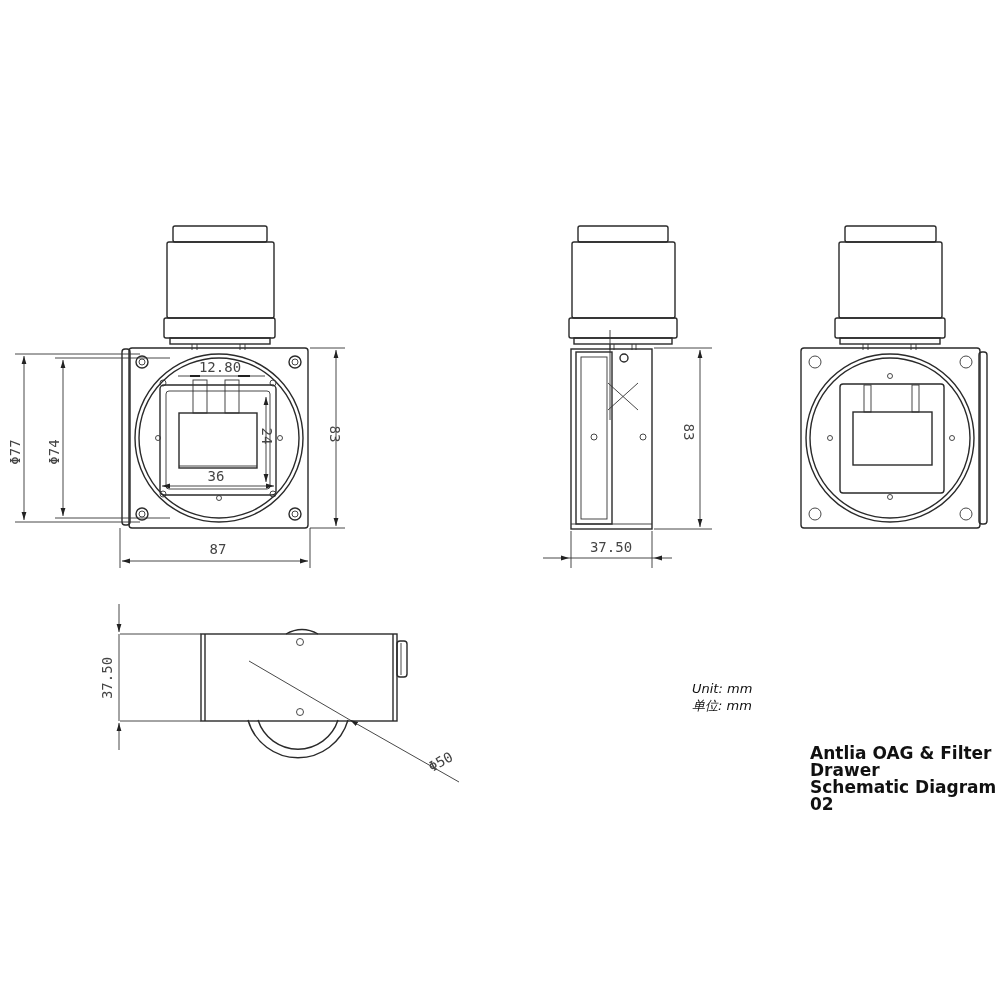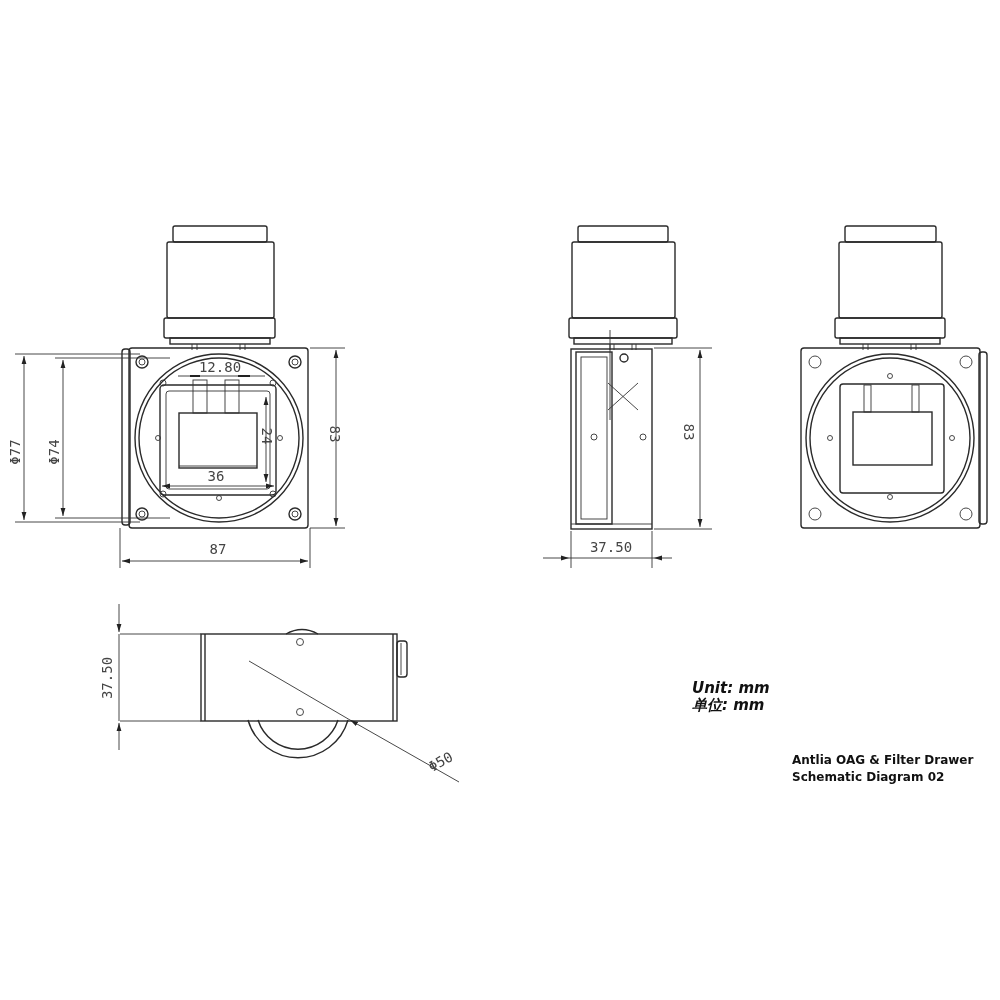--- a/index.html
+++ b/index.html
@@ -4,22 +4,22 @@
   <style>
     html, body { margin: 0; padding: 0; background: #ffffff; }
     body { width: 1000px; height: 1000px; position: relative; overflow: hidden; font-family: "DejaVu Sans", sans-serif; }
     svg { position: absolute; left: 0; top: 0; }
     .ln { stroke: #2a2a2a; stroke-width: 1.4; fill: none; }
     .thin { stroke: #333; stroke-width: 0.9; fill: none; }
     .dim { stroke: #333; stroke-width: 0.9; fill: none; }
     .thick { stroke: #222; stroke-width: 2; fill: none; }
     .dimtxt { font-family: "DejaVu Sans Mono", monospace; font-size: 14px; fill: #444; }
     .caption { position: absolute; font-family: "DejaVu Sans", sans-serif; color: #111; }
-    .unit { left: 692px; top: 680px; font-size: 15px; font-style: italic; font-weight: bold; line-height: 17px; }
-    .title { left: 792px; top: 745px; font-size: 12px; font-weight: bold; line-height: 17px; margin-top: 7px; }
+    .unit { left: 692px; top: 680px; font-size: 13px; font-style: italic; font-weight: normal; line-height: 17px; }
+    .title { left: 810px; top: 745px; font-size: 17px; font-weight: bold; line-height: 17px; }
   </style>
 </head>
 <body>
 
 <svg width="1000" height="1000" viewBox="0 0 1000 1000">
   <defs>
     <marker id="arr" viewBox="0 0 10 10" refX="10" refY="5" markerWidth="9" markerHeight="9" orient="auto-start-reverse">
       <path d="M0,2 L10,5 L0,8 z" fill="#222"></path>
     </marker>
   </defs>

